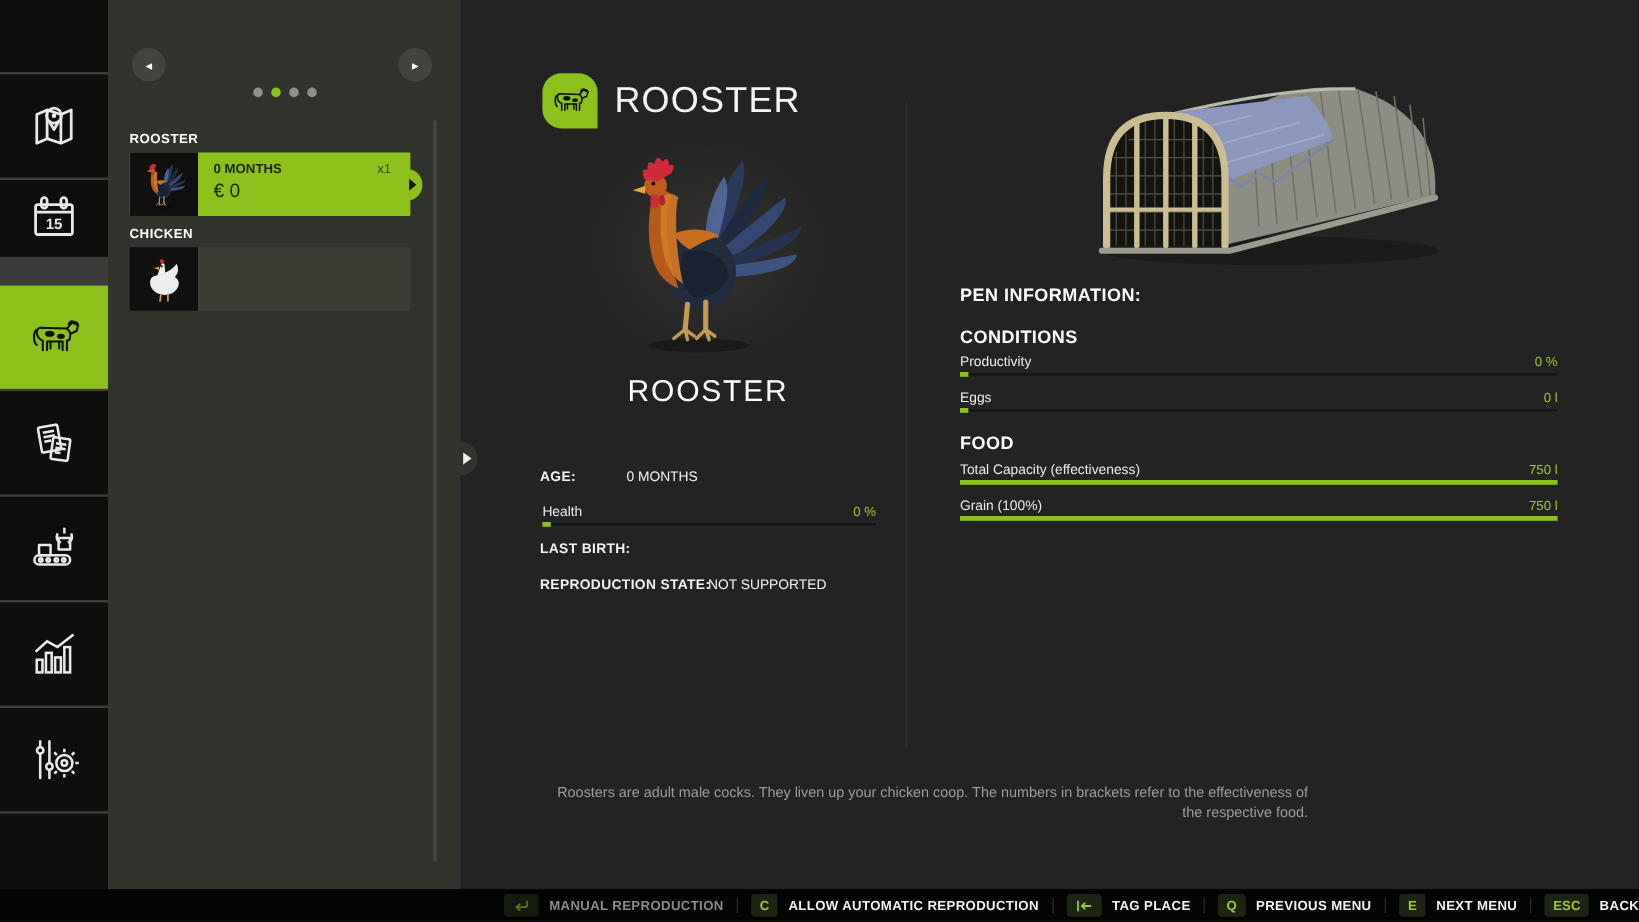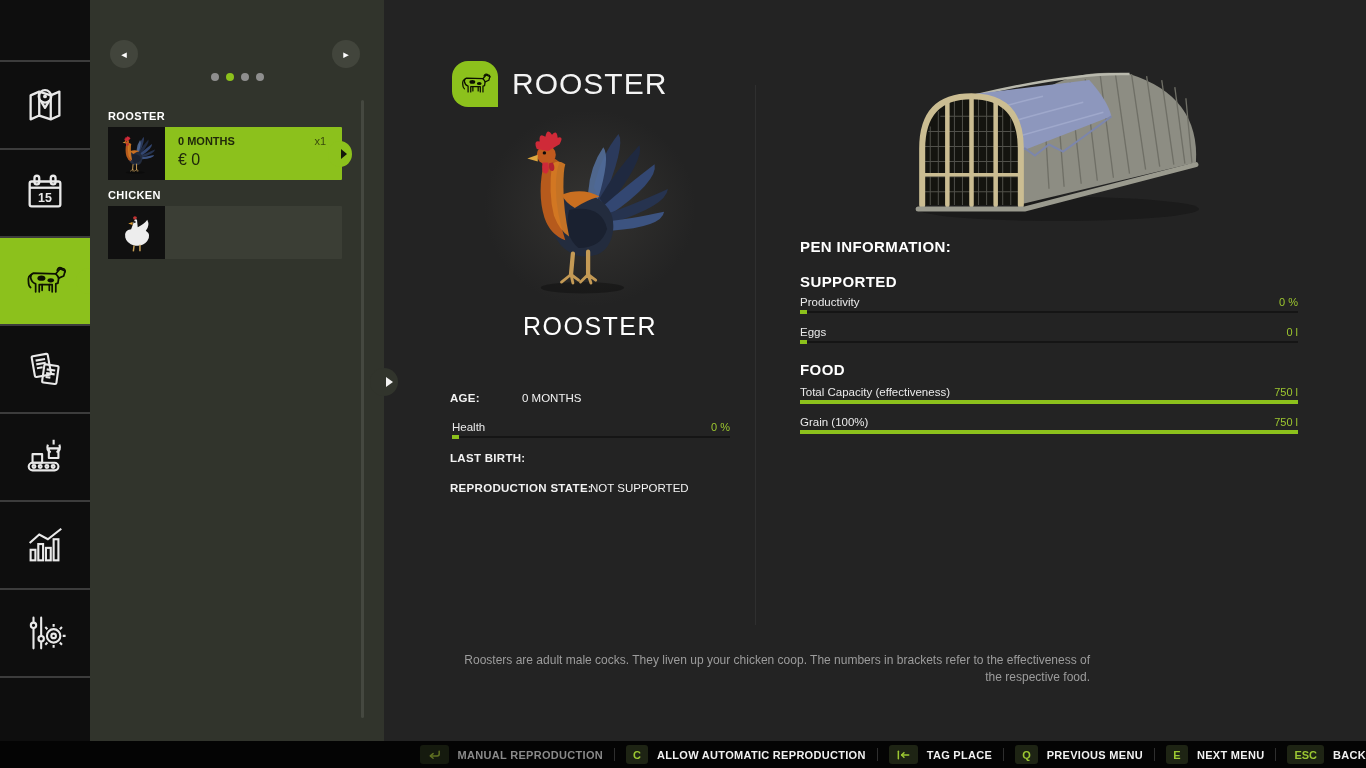--- a/index.html
+++ b/index.html
@@ -155,21 +155,21 @@
         <g fill="none" stroke="currentColor" stroke-width="2.4" stroke-linejoin="round">
           <path d="M9 14 L18 10 L30 14 L39 10 V35 L30 39 L18 35 L9 39 Z"></path>
           <path d="M18 10 V35 M30 14 V39"></path>
           <circle cx="24" cy="15" r="6.5"></circle>
           <path d="M19.5 19.5 L24 27 L28.5 19.5"></path>
         </g>
         <circle cx="24" cy="15" r="2" fill="currentColor"></circle>
       </svg>
     </div>
 
-    <div class="rail-cell" style="top:150px;height:86px">
+    <div class="rail-cell" style="top:150px;height:64px">
       <svg viewBox="0 0 48 48">
         <g fill="none" stroke="currentColor" stroke-width="2.4">
           <rect x="8" y="12" width="32" height="26" rx="2"></rect>
           <path d="M8 18.5 H40"></path>
           <rect x="13" y="6" width="5" height="9" rx="2.5"></rect>
           <rect x="30" y="6" width="5" height="9" rx="2.5"></rect>
         </g>
         <text x="24" y="33" text-anchor="middle" font-size="13" font-weight="bold" fill="currentColor">15</text>
       </svg>
     </div>
@@ -361,21 +361,21 @@
         <g stroke="#cbbd92" fill="none" stroke-linecap="round">
           <path d="M30 148 L30 92 Q30 40 79 40 Q128 40 128 92 L128 148" stroke-width="6"></path>
           <path d="M55 46 V148 M79 40 V148 M103 46 V148" stroke-width="4.5"></path>
           <path d="M32 118 H126" stroke-width="3.5"></path>
         </g>
         <path d="M26 152 L132 152 L302 108" stroke="#9a9a8e" stroke-width="5" fill="none" stroke-linecap="round"></path>
       </svg>
     </div>
 
     <div class="section-h" style="left:416px;top:238px">PEN INFORMATION:</div>
-    <div class="section-h" style="left:416px;top:273px">SUPPORTED</div>
+    <div class="section-h" style="left:416px;top:273px">CONDITIONS</div>
 
     <div class="stat-line" style="left:416px;top:296px;width:498px">
       <span class="lbl">Productivity</span>
       <span class="val">0 %</span>
     </div>
     <div class="bar" style="left:416px;top:310px;width:498px">
       <div class="track"></div>
       <div class="fill" style="width: 0%;"></div>
     </div>
 

